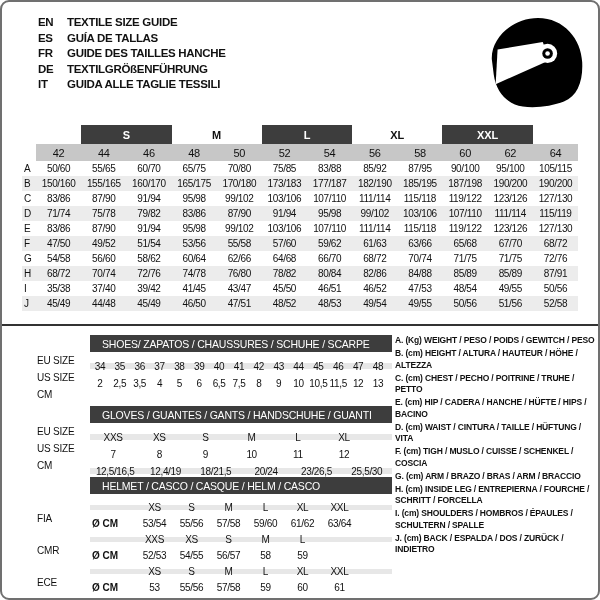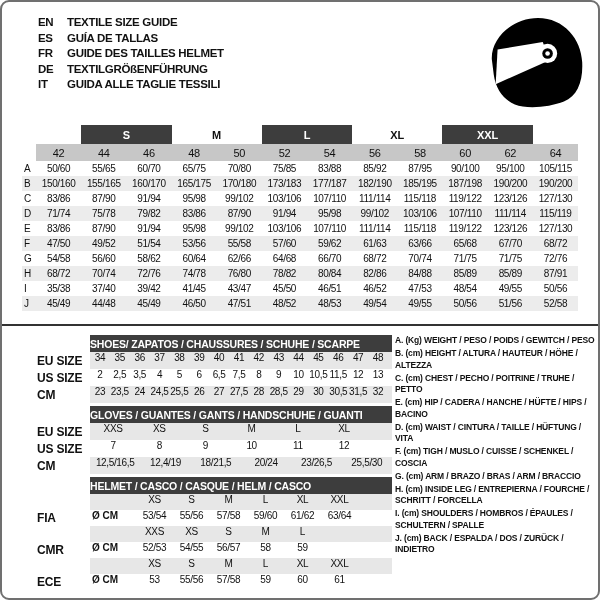--- a/index.html
+++ b/index.html
@@ -27,26 +27,26 @@
   .mrow.shade{background:var(--row-gray,#ececec);}
   .mlabel{width:14px;font-size:10px;padding-left:2px;box-sizing:border-box;}
   .mcell{flex:1;text-align:center;font-size:10px;letter-spacing:-0.35px;white-space:nowrap;}
   
   .divider{position:absolute;left:0;right:0;top:322px;height:2px;background:var(--line,#333);}
   
   .lower{position:absolute;left:20px;top:333px;width:370px;}
   .ltable{margin-bottom:3px;}
   .trow{display:flex;height:17px;}
   .lspacer{width:68px;}
-  .ltitle{flex:1;background:var(--band-dark,#3d3d3d);color:#fff;font-weight:bold;font-size:10.5px;
-          display:flex;align-items:center;padding-left:0;letter-spacing:-0.2px;white-space:nowrap;}
+  .ltitle{flex:1;background:var(--band-dark,#3d3d3d);color:#fff;font-weight:normal;font-size:10.5px;
+          display:flex;align-items:center;padding-left:12px;letter-spacing:-0.2px;white-space:nowrap;}
   .lrow{display:flex;height:17px;}
-  .llabel{width:68px;font-weight:bold;font-size:12px;display:flex;align-items:center;
+  .llabel{width:68px;font-weight:normal;font-size:10px;display:flex;align-items:center;
           padding-left:15px;box-sizing:border-box;letter-spacing:-0.2px;white-space:nowrap;}
-  .lcontent{flex:1;display:flex;align-items:flex-start;}
+  .lcontent{flex:1;display:flex;align-items:center;margin-top:11px;}
   .lcontent.shade{background:var(--shade-gray,#e7e7e7);}
   .lcell{flex:1;text-align:center;font-size:10px;letter-spacing:-0.35px;white-space:nowrap;}
   .hrow{display:flex;height:16px;}
   .hprefix{width:46px;font-weight:bold;font-size:10px;display:flex;align-items:center;padding-left:2px;box-sizing:border-box;}
   .hcell2{width:37px;text-align:center;font-size:10px;letter-spacing:-0.3px;white-space:nowrap;}
   
   .legend{position:absolute;left:393px;top:333px;width:203px;}
   .legend-item{font-weight:bold;font-size:8.5px;line-height:11.5px;letter-spacing:-0.15px;margin-bottom:1.5px;}
 </style>
 </head>
@@ -58,21 +58,21 @@
     <div class="lang-row">
       <span class="lang-code">EN</span>
       <span class="lang-title">TEXTILE SIZE GUIDE</span>
     </div>
     <div class="lang-row">
       <span class="lang-code">ES</span>
       <span class="lang-title">GUÍA DE TALLAS</span>
     </div>
     <div class="lang-row">
       <span class="lang-code">FR</span>
-      <span class="lang-title">GUIDE DES TAILLES HELMET</span>
+      <span class="lang-title">GUIDE DES TAILLES HANCHE</span>
     </div>
     <div class="lang-row">
       <span class="lang-code">DE</span>
       <span class="lang-title">TEXTILGRÖßENFÜHRUNG</span>
     </div>
     <div class="lang-row">
       <span class="lang-code">IT</span>
       <span class="lang-title">GUIDA ALLE TAGLIE TESSILI</span>
     </div>
   </div>
@@ -306,37 +306,20 @@
             <div class="lcell">9</div>
             <div class="lcell">10</div>
             <div class="lcell">10,5</div>
             <div class="lcell">11,5</div>
             <div class="lcell">12</div>
             <div class="lcell">13</div>
           </div>
         </div>
         <div class="lrow">
           <div class="llabel">CM</div>
-          <div class="lcontent shade" style="padding-right: 4px;">
-            <div class="lcell">23</div>
-            <div class="lcell">23,5</div>
-            <div class="lcell">24</div>
-            <div class="lcell">24,5</div>
-            <div class="lcell">25,5</div>
-            <div class="lcell">26</div>
-            <div class="lcell">27</div>
-            <div class="lcell">27,5</div>
-            <div class="lcell">28</div>
-            <div class="lcell">28,5</div>
-            <div class="lcell">29</div>
-            <div class="lcell">30</div>
-            <div class="lcell">30,5</div>
-            <div class="lcell">31,5</div>
-            <div class="lcell">32</div>
-          </div>
         </div>
       </div>
     <div class="ltable" id="gloves">
         <div class="trow">
           <div class="lspacer"></div>
           <div class="ltitle">GLOVES / GUANTES / GANTS / HANDSCHUHE / GUANTI</div>
         </div>
         <div class="lrow">
           <div class="llabel">EU SIZE</div>
           <div class="lcontent shade" style="padding-right: 25px;">

